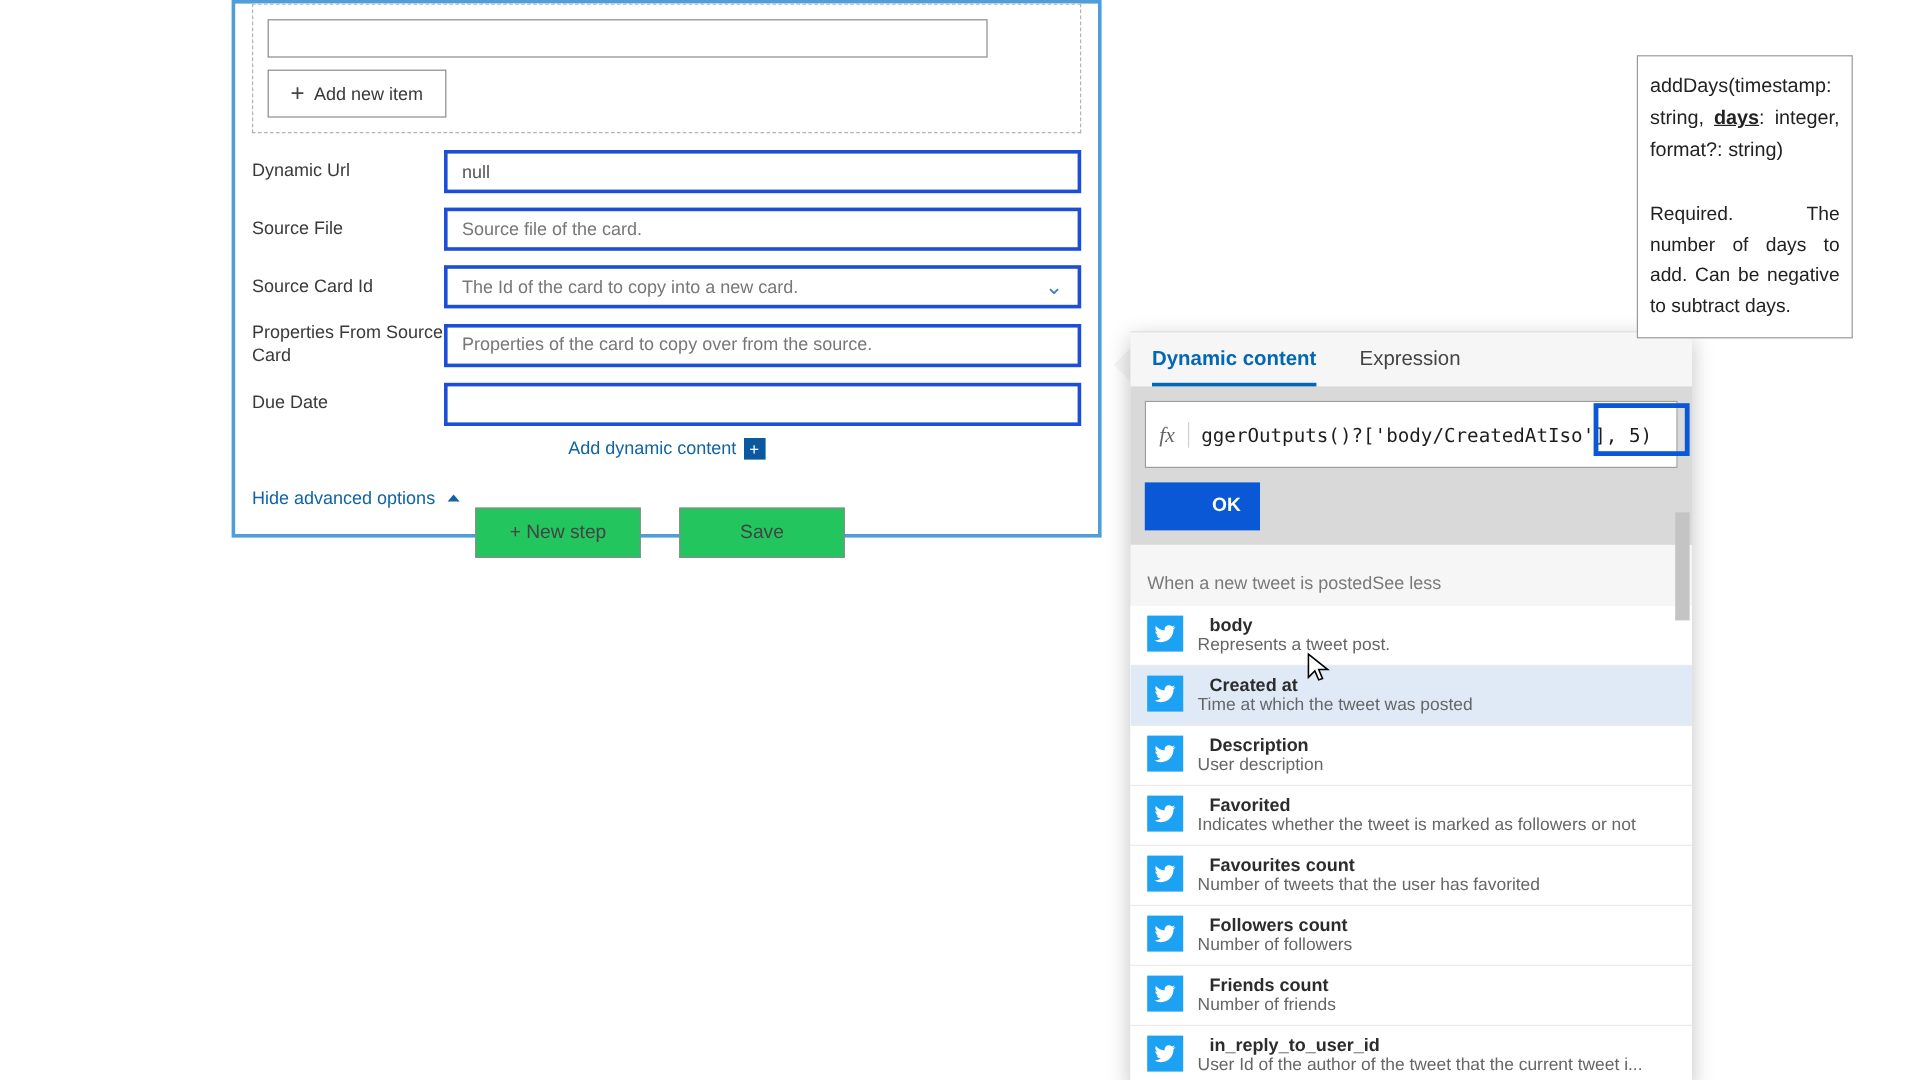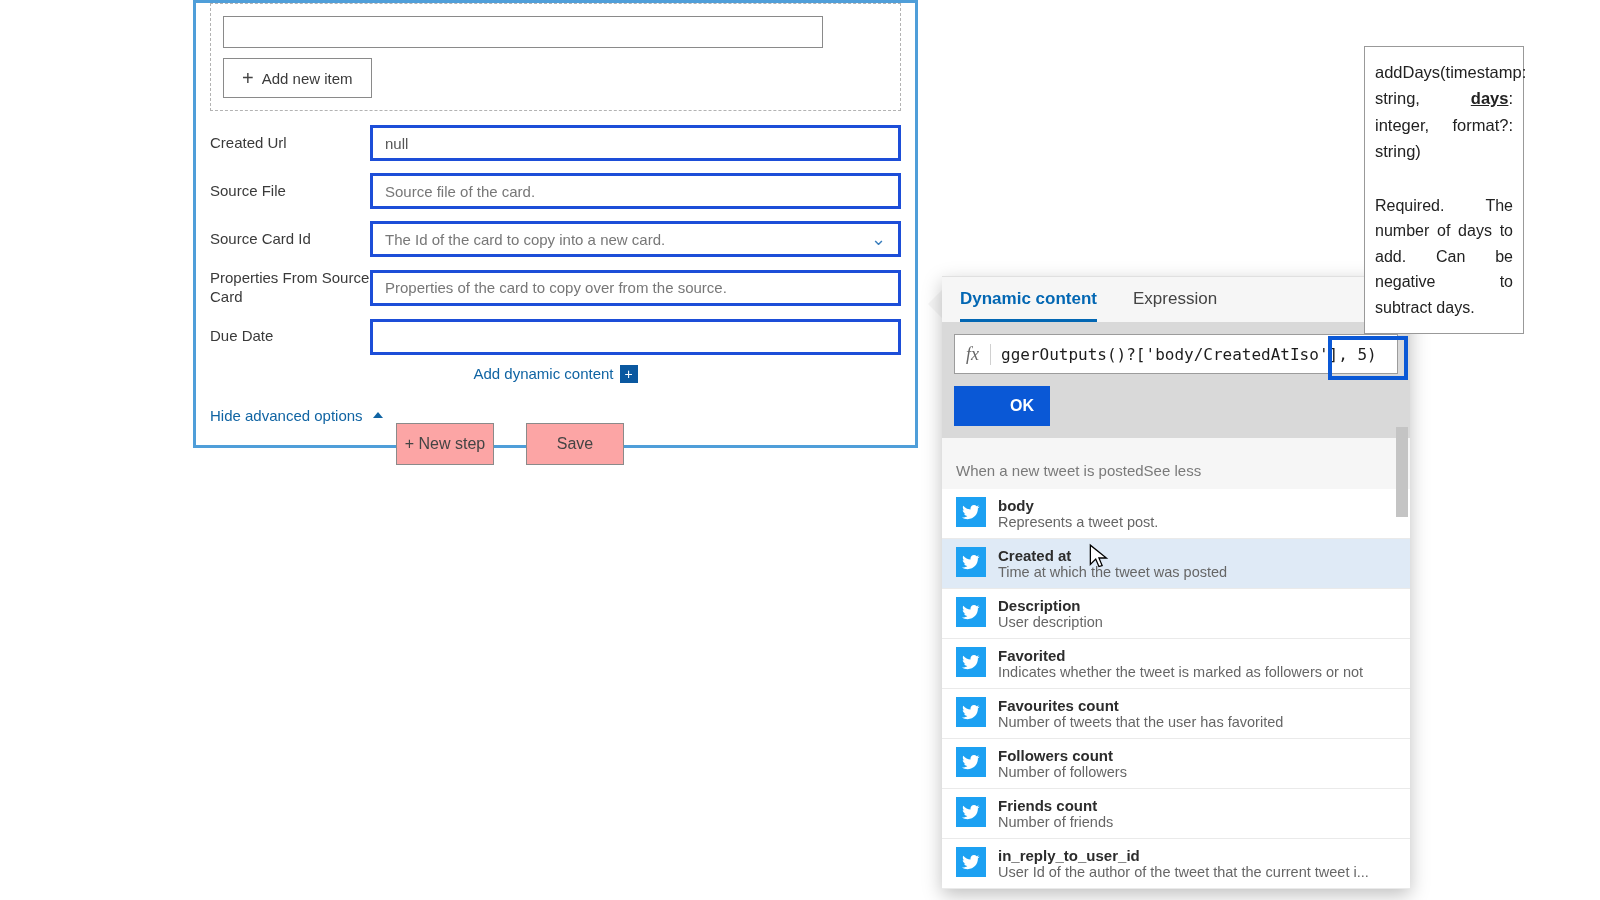--- a/index.html
+++ b/index.html
@@ -39,42 +39,42 @@
   .dyn-link { color: #1064a3; }
   .dyn-badge { width: 18px; height: 18px; background: #0a58a0; color: #fff;
     font-size: 14px; display: inline-flex; align-items: center; justify-content: center; }
 
   .adv-row { padding: 18px 14px 20px 14px; }
   .adv-opt { color: #1064a3; font-size: 15px; display: inline-flex; align-items: center; gap: 10px; }
   .caret-up { display:inline-block; border-left:5px solid transparent; border-right:5px solid transparent;
     border-bottom:6px solid #1064a3; }
 
   .bottom-btns { position: absolute; left: 396px; top: 423px; display: flex; gap: 32px; }
-  .flow-btn { border: 1px solid #8a8a8a; background: #fca5a5; width: 98px; height: 42px;
+  .flow-btn { border: 1px solid #8a8a8a; background: #22c55e; width: 138px; height: 42px;
     font-size: 16px; color: #444; cursor: pointer; }
 
   
   .pointer {
     position: absolute; left: 928px; top: 290px;
     width: 0; height: 0; border-top: 14px solid transparent; border-bottom: 14px solid transparent;
     border-right: 14px solid #f6f6f6;
   }
   .dc-panel {
     position: absolute; left: 942px; top: 276px; width: 468px;
     background: #f6f6f6; box-shadow: 0 6px 18px rgba(0,0,0,0.25);
     border-top: 1px solid #e0e0e0;
   }
   .dc-tabs { display: flex; gap: 36px; padding: 12px 18px 0 18px; font-size: 17px; color: #444; }
   .dc-tab { padding-bottom: 10px; cursor: pointer; }
   .dc-tab.active { color: #0367b3; font-weight: 600; border-bottom: 3px solid #0367b3; }
 
   .fx-bar { background: #d9d9d9; padding: 12px 12px; }
   .fx-box {
     display: flex; align-items: center; background: #fff; border: 1px solid #9c9c9c;
-    height: 40px;
+    height: 56px;
     justify-content: center;
   }
   .fx-icon { width: 36px; text-align: center; font-style: italic; font-family: Georgia, serif;
     font-size: 18px; color: #666; border-right: 1px solid #d0d0d0; }
   .fx-text { flex: 1; padding: 0 10px; font-family: Consolas, monospace; font-size: 16px;
     color: #1d1d1d; white-space: nowrap; overflow: hidden; }
 
   .highlight-box {
     position: absolute; left: 1328px; top: 336px;
     width: 80px; height: 44px; border: 4px solid #0a58d6; pointer-events: none;
@@ -88,27 +88,27 @@
   .see-less { color: #7a7a7a; }
 
   .dc-list { background: #fff; max-height: 458px; overflow-y: auto; }
   .dc-item { display: flex; gap: 12px; padding: 8px 14px; border-bottom: 1px solid #eaeaea;
     cursor: pointer; }
   .dc-item.hover { background: #dfeaf6; }
   .tw-icon { width: 30px; height: 30px; background: #1da1f2; color: #fff;
     display: inline-flex; align-items: center; justify-content: center; flex-shrink: 0; }
   .tw-svg { width: 18px; height: 18px; fill: #fff; }
   .dc-item-text { flex: 1; min-width: 0; }
-  .dc-item-title { font-weight: 600; font-size: 15px; color: #2c2c2c; }
+  .dc-item-title { font-weight: 600; font-size: 15px; color: #2c2c2c; margin-left: 10px; }
   .dc-item-desc { font-size: 14.5px; color: #666; white-space: nowrap; overflow: hidden; text-overflow: ellipsis; }
   .dc-thumb { position: absolute; right: 2px; top: 150px; width: 12px; height: 90px; background: #c4c4c4; }
 
   
   .tooltip {
-    position: absolute; left: 1364px; top: 46px; width: 160px;
+    position: absolute; left: 1364px; top: 46px; width: 180px;
     border: 1px solid #999; background: #fff; padding: 12px 10px;
     font-family: Consolas, monospace; font-size: 16.5px; color: #222; line-height: 1.6;
   }
   .tooltip .sig { text-align: justify; }
   .tooltip .u { text-decoration: underline; font-weight: 700; }
   .tooltip .desc { margin-top: 28px; font-family: "Segoe UI", Arial, sans-serif; font-size: 16px;
     text-align: justify; }
 
   
   .cursor { position: absolute; left: 1087px; top: 543px; pointer-events: none; }
@@ -120,21 +120,21 @@
 <div class="card">
   <div class="items-box">
     <div class="blank-input"></div>
     <button class="add-item-btn">
       <span class="plus-icon">+</span>
       <span>Add new item</span>
     </button>
   </div>
 
   <div class="field-row">
-    <div class="field-label">Created Url</div>
+    <div class="field-label">Dynamic Url</div>
     <div class="field-input">
       <span>null</span>
     </div>
   </div>
   <div class="field-row">
     <div class="field-label">Source File</div>
     <div class="field-input ph">
       <span>Source file of the card.</span>
     </div>
   </div>

